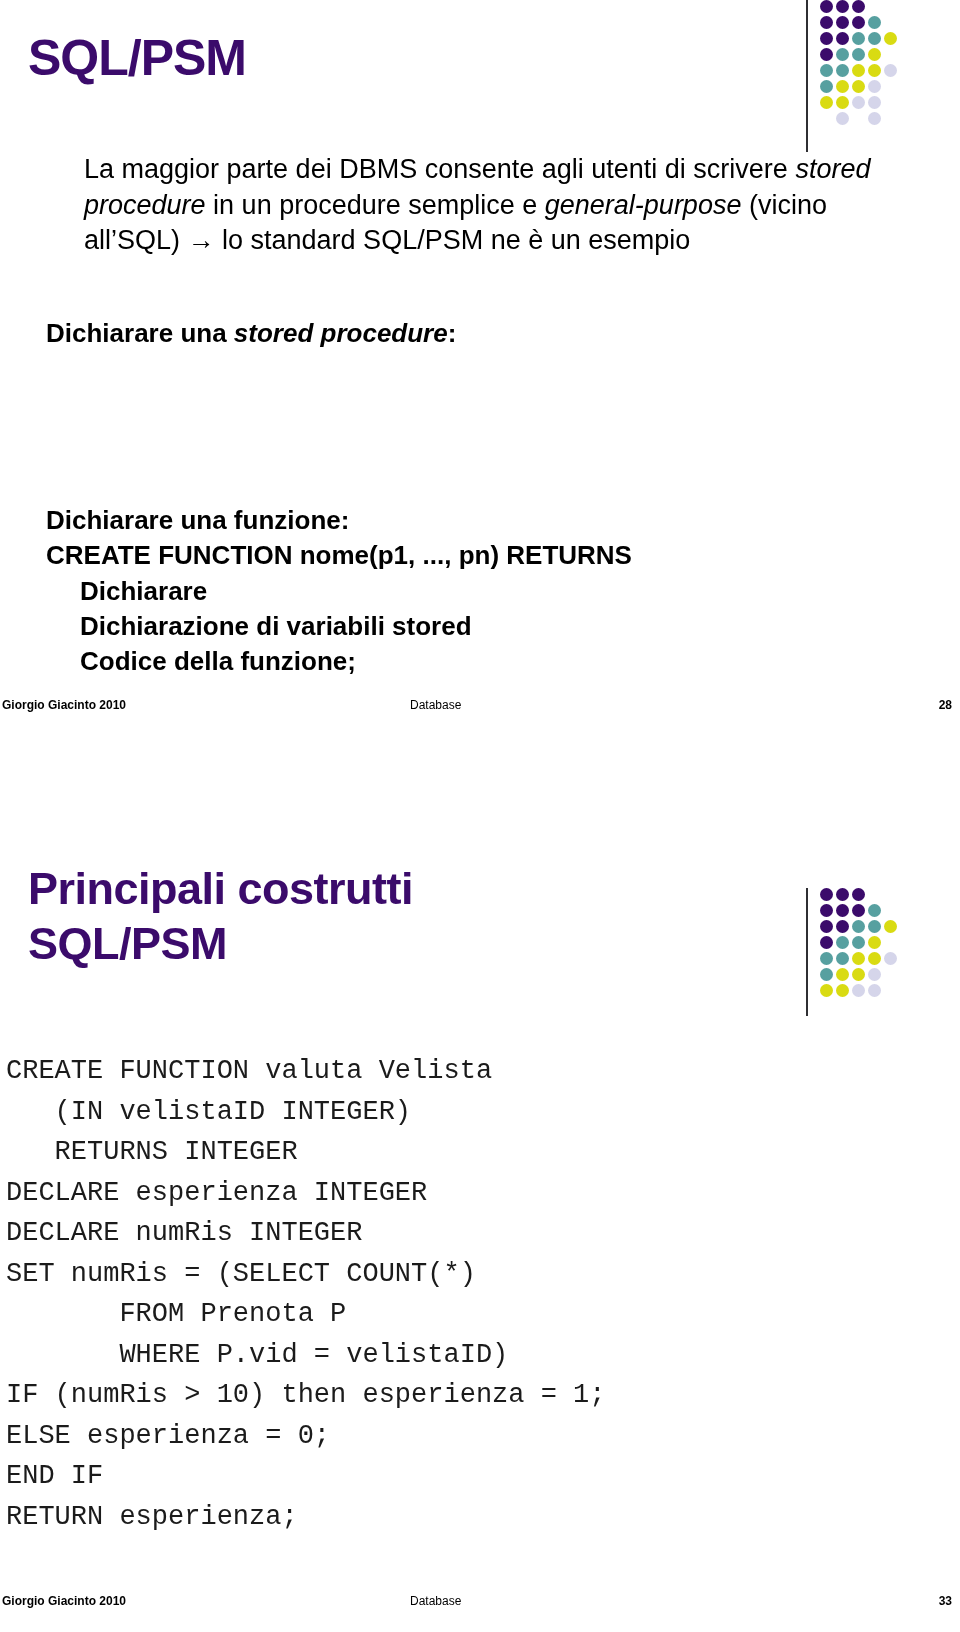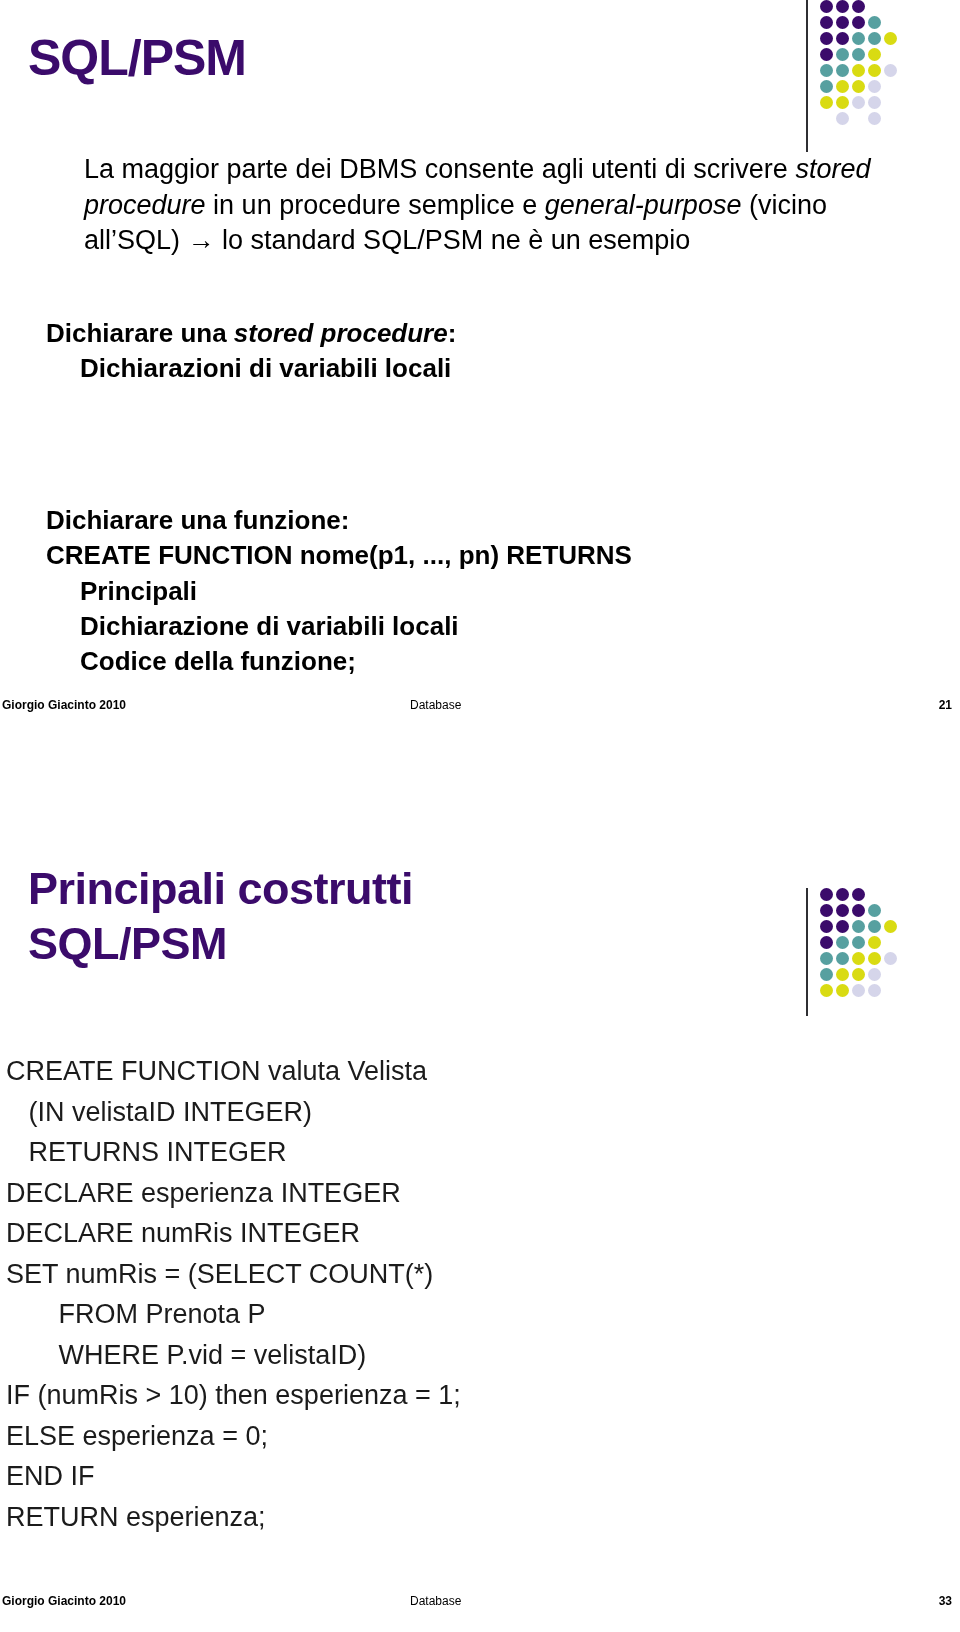--- a/index.html
+++ b/index.html
@@ -111,21 +111,21 @@
     font-size: 45px;
     font-weight: bold;
     color: #3B0B6B;
     line-height: 1.22;
     letter-spacing: -0.5px;
   }
   .code {
     position: absolute;
     left: 6px;
     top: 1024px;
-    font-family: Liberation Sans, sans-serif;
+    font-family: Liberation Mono, monospace;
     font-size: 27px;
     line-height: 1.50;
     color: #1b1b1b;
     white-space: pre;
   }
 </style>
 </head>
 <body>
 
 <div class="slide">
@@ -143,35 +143,34 @@
         <span class="dot-row"><span class="dot spacer"></span><span class="dot" style="background: rgb(213, 213, 234);"></span><span class="dot spacer"></span><span class="dot" style="background: rgb(213, 213, 234);"></span></span>
       </div>
   </div>
 
   <div class="s1-title">SQL/PSM</div>
 
   <div class="s1-para"><span>La maggior parte dei DBMS consente agli utenti di scrivere </span><em>stored procedure</em><span> in un procedure semplice e </span><em>general-purpose</em><span> (vicino all’SQL) → lo standard SQL/PSM ne è un esempio</span></div>
 
   <div class="block-bold s1-proc">
     <div><span>Dichiarare una </span><em>stored procedure</em><span>:</span></div>
-    <span class="indent">Dichiarazioni di variabili locali</span>
   </div>
 
   <div class="block-bold s1-func">
     <div>Dichiarare una funzione:</div>
     <div>CREATE FUNCTION nome(p1, ..., pn) RETURNS</div>
-    <span class="indent">Principali</span>
-    <span class="indent">Dichiarazione di variabili locali</span>
+    <span class="indent">Dichiarare</span>
+    <span class="indent">Dichiarazione di variabili stored</span>
     <span class="indent">Codice della funzione;</span>
   </div>
 
   <div class="footer" style="top:698px;">
     <span class="fl">Giorgio Giacinto 2010</span>
     <span class="fc">Database</span>
-    <span class="fr">21</span>
+    <span class="fr">28</span>
   </div>
 </div>
 
 <div class="slide">
 
   <div class="deco" style="left:806px; top:888px; height:160px;">
     <div class="rule" style="height:128px;"></div>
     <div class="dots" id="dots2">
         <span class="dot-row"><span class="dot" style="background: rgb(59, 11, 107);"></span><span class="dot" style="background: rgb(59, 11, 107);"></span><span class="dot" style="background: rgb(59, 11, 107);"></span></span>
         <span class="dot-row"><span class="dot" style="background: rgb(59, 11, 107);"></span><span class="dot" style="background: rgb(59, 11, 107);"></span><span class="dot" style="background: rgb(59, 11, 107);"></span><span class="dot" style="background: rgb(87, 160, 160);"></span></span>

